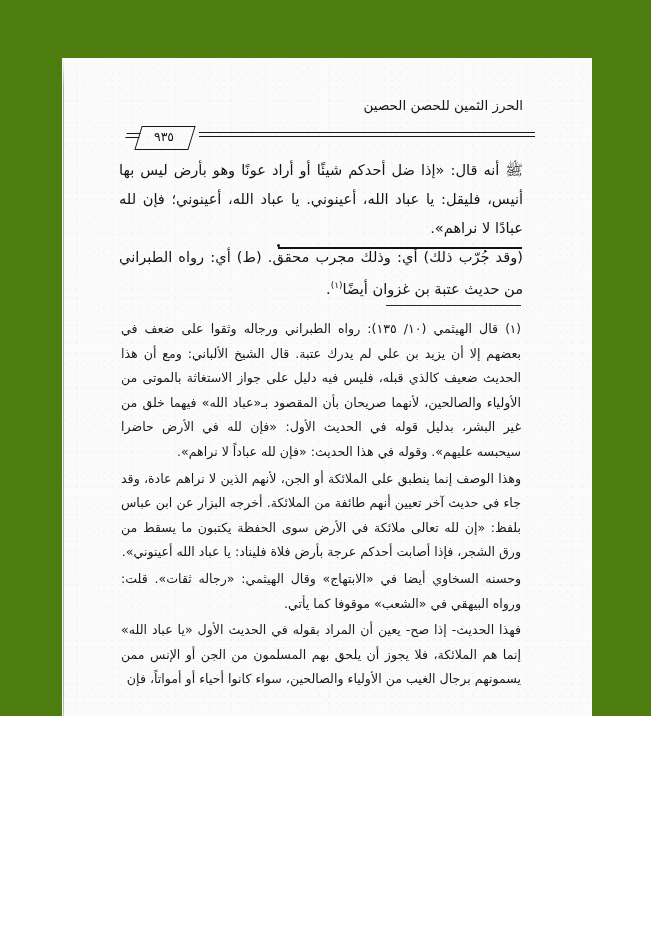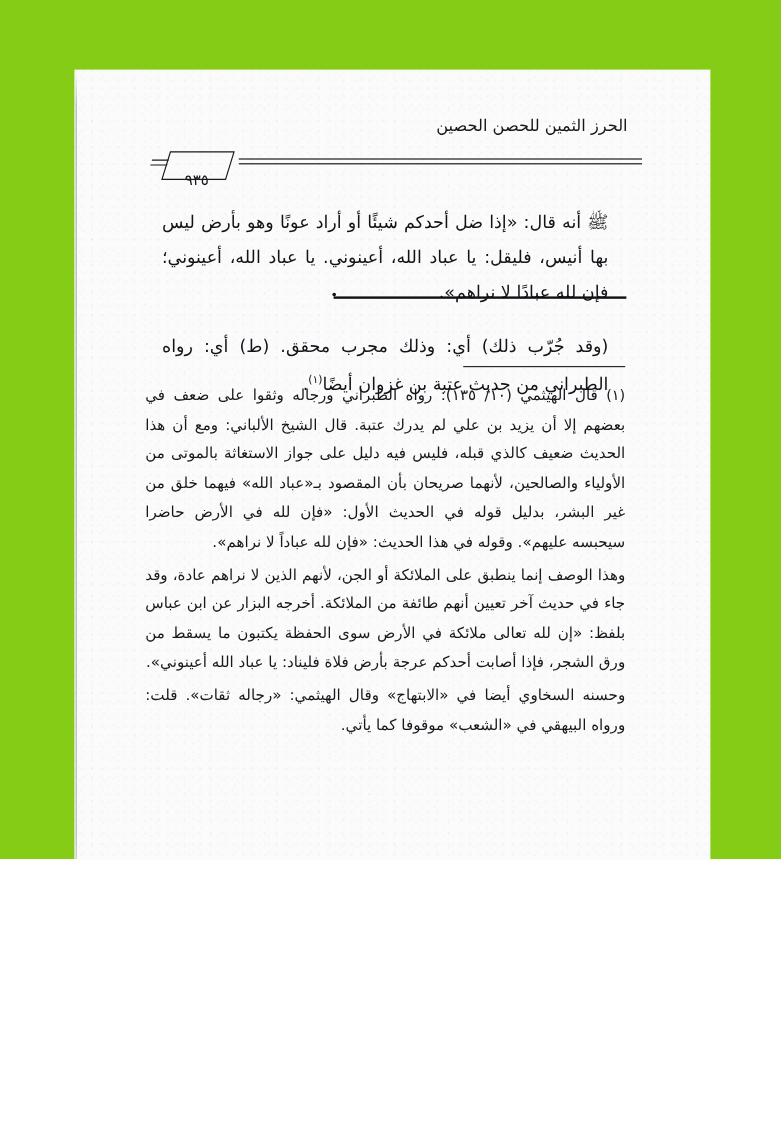--- a/index.html
+++ b/index.html
@@ -6,21 +6,21 @@
   html, body {
     margin: 0;
     padding: 0;
     background: #ffffff;
   }
 
   .page {
     position: relative;
     width: 651px;
     height: 716px;
-    background: #84cc16;
+    background: #4d7c0f;
     overflow: hidden;
     font-family: "DejaVu Sans", "Liberation Sans", sans-serif;
   }
 
   
   .scan-sheet {
     position: absolute;
     left: 62px;
     top: 58px;
     width: 530px;
@@ -96,21 +96,21 @@
     top: 0;
     width: 52px;
     height: 22px;
     border: 1.3px solid #17181c;
     transform: skewX(-17deg);
     background: transparent;
   }
   .page-num {
     position: absolute;
     left: 12px;
-    top: 13px;
+    top: 0;
     width: 52px;
     height: 22px;
     line-height: 22px;
     text-align: center;
     font-size: 12.5px;
     color: #15161a;
     letter-spacing: 1px;
   }
   .page-num-tick {
     position: absolute;
@@ -128,21 +128,21 @@
     position: absolute;
     right: 128px;
     top: 155px;
     width: 404px;
     text-align: justify;
     text-align-last: right;
     font-size: 14.6px;
     line-height: 29px;
     color: #121317;
   }
-  .body-block p { margin: 16px; }
+  .body-block p { margin: 0; }
   .rule-under {
     position: absolute;
     right: 129px;
     top: 247px;
     width: 244px;
     height: 2.2px;
     background: #101114;
   }
   .rule-under-dot {
     position: absolute;
@@ -223,18 +223,19 @@
 
   <div class="rule-under"></div>
   <div class="rule-under-dot"></div>
 
   <div class="fn-rule"></div>
 
   <div class="footnotes">
     <p><span class="fn-num">(١)</span> <span>قال الهيثمي (١٠/ ١٣٥): رواه الطبراني ورجاله وثقوا على ضعف في بعضهم إلا أن يزيد بن علي لم يدرك عتبة. قال الشيخ الألباني: ومع أن هذا الحديث ضعيف كالذي قبله، فليس فيه دليل على جواز الاستغاثة بالموتى من الأولياء والصالحين، لأنهما صريحان بأن المقصود بـ«عباد الله» فيهما خلق من غير البشر، بدليل قوله في الحديث الأول: «فإن لله في الأرض حاضرا سيحبسه عليهم». وقوله في هذا الحديث: «فإن لله عباداً لا نراهم».</span></p>
     <p>وهذا الوصف إنما ينطبق على الملائكة أو الجن، لأنهم الذين لا نراهم عادة، وقد جاء في حديث آخر تعيين أنهم طائفة من الملائكة. أخرجه البزار عن ابن عباس بلفظ: «إن لله تعالى ملائكة في الأرض سوى الحفظة يكتبون ما يسقط من ورق الشجر، فإذا أصابت أحدكم عرجة بأرض فلاة فليناد: يا عباد الله أعينوني».</p>
     <p>وحسنه السخاوي أيضا في «الابتهاج» وقال الهيثمي: «رجاله ثقات». قلت: ورواه البيهقي في «الشعب» موقوفا كما يأتي.</p>
+    <p>فهذا الحديث- إذا صح- يعين أن المراد بقوله في الحديث الأول «يا عباد الله» إنما هم الملائكة، فلا يجوز أن يلحق بهم المسلمون من الجن أو الإنس ممن يسمونهم برجال الغيب من الأولياء والصالحين، سواء كانوا أحياء أو أمواتاً، فإن</p>
   </div>
 
   <div class="cont-line"></div>
   <div class="cont-line2"></div>
 
 </div>
 
 </body></html>

